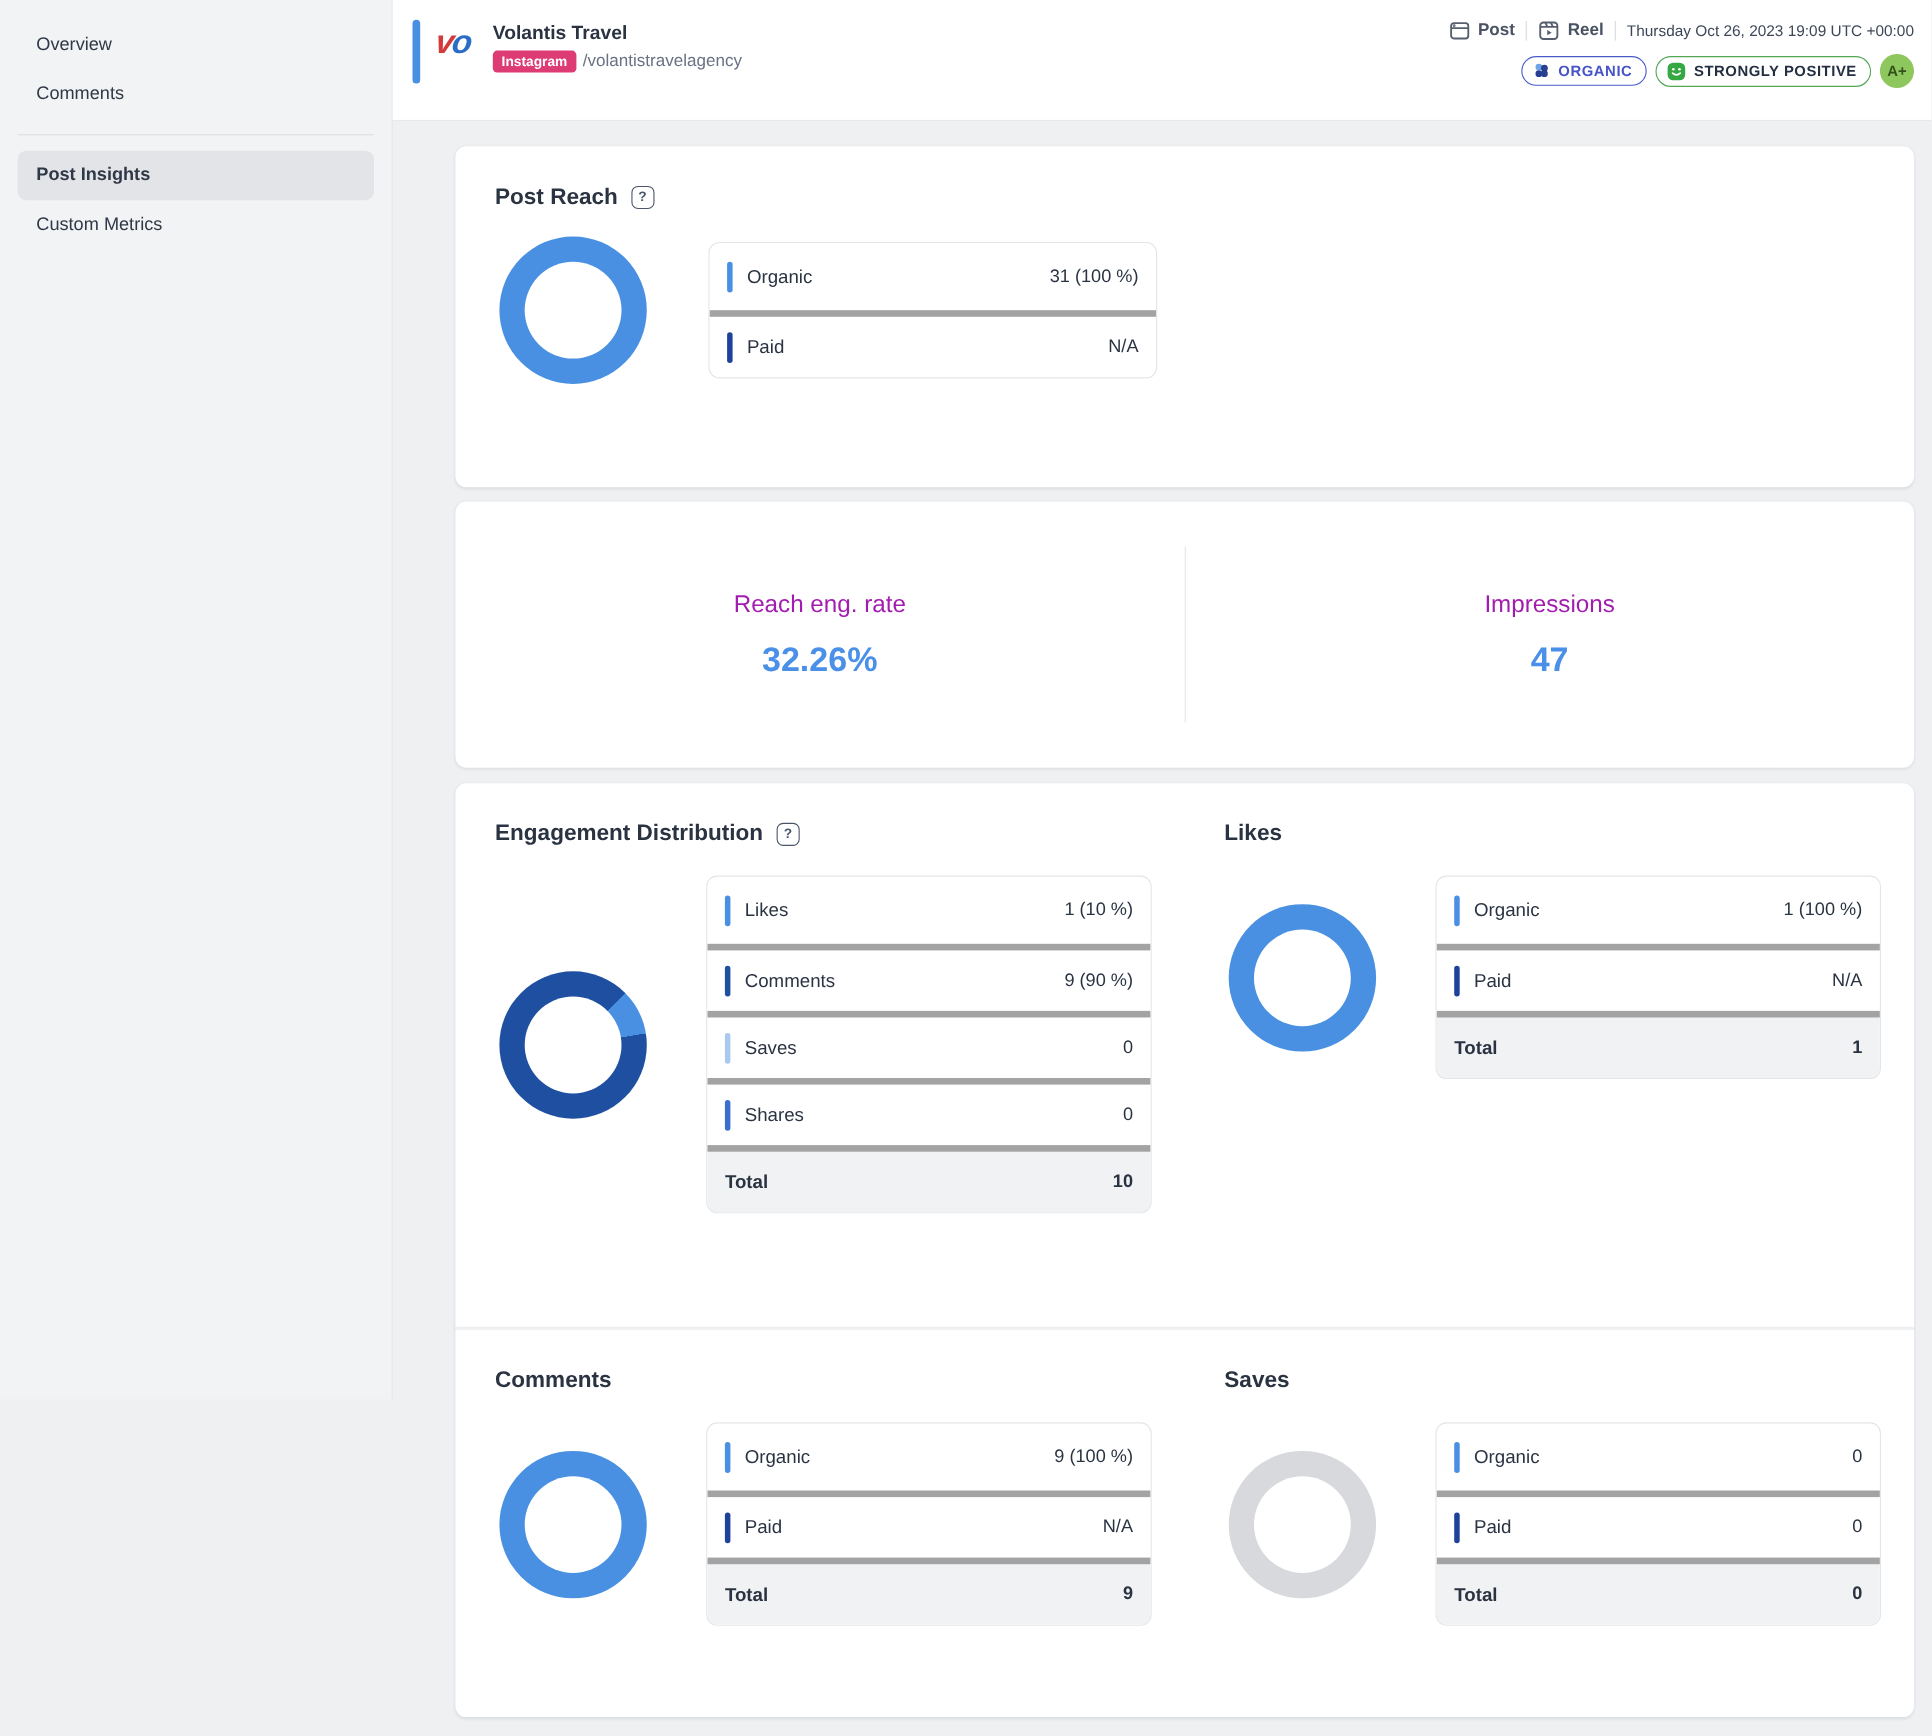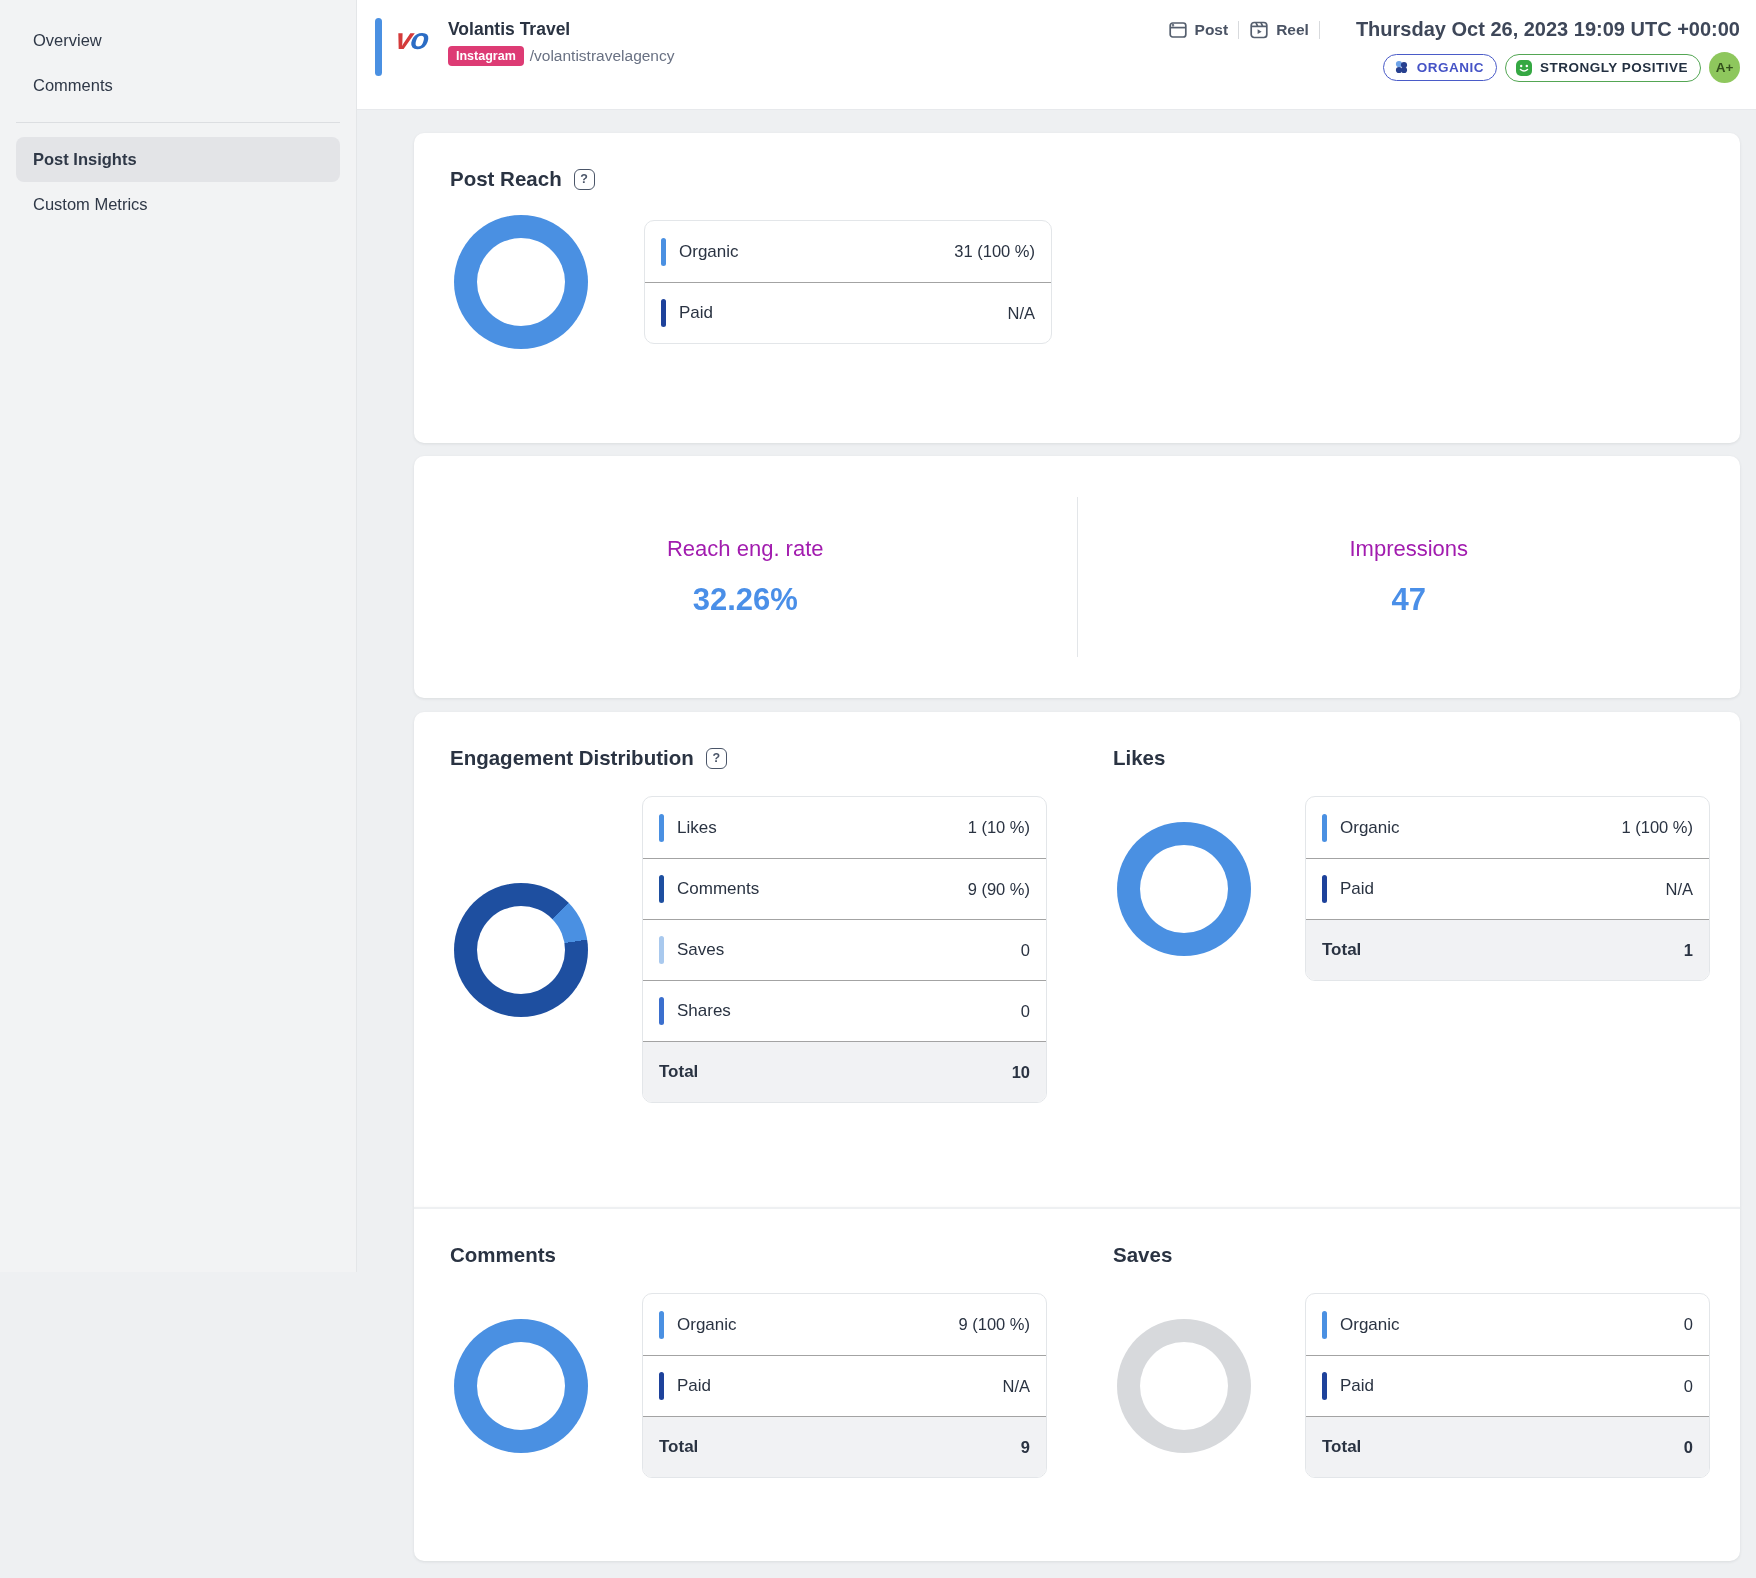--- a/index.html
+++ b/index.html
@@ -42,21 +42,21 @@
   .ig-badge{
     background:#dd3b74;color:#ffffff;font-size:12.5px;font-weight:bold;
     padding:3px 8px;border-radius:4px;margin-right:6px;
   }
   .handle{font-size:15.5px;color:#697183;text-align:right;}
   .header-right{padding:18px 16px 0 0;display:flex;flex-direction:column;align-items:flex-end;}
   .hr-row1{display:flex;align-items:center;gap:10px;}
   .tab-btn{display:flex;align-items:center;gap:7px;cursor:pointer;}
   .tab-btn .lbl{font-size:15.5px;font-weight:bold;color:#4a5364;}
   .vsep{width:1px;height:18px;background:#d8dadd;}
-  .date-txt{font-size:20px;font-weight:bold;color:#3e4759;margin-left:26px;}
+  .date-txt{font-size:14px;font-weight:normal;color:#3e4759;}
   .hr-row2{display:flex;align-items:center;gap:8px;margin-top:11px;}
   .pill{
     display:flex;align-items:center;gap:7px;background:#ffffff;
     border-radius:15px;padding:4px 12px 4px 9px;
   }
   .pill .pill-lbl{font-size:13.5px;font-weight:bold;letter-spacing:.5px;}
   .pill-organic{border:1.5px solid #4a5bc8;}
   .pill-organic .pill-lbl{color:#4553c6;}
   .pill-sentiment{border:1.5px solid #53a653;text-align:center;}
   .pill-sentiment .pill-lbl{color:#233041;}
@@ -81,21 +81,21 @@
   }
   
   .donut{width:134px;height:134px;border-radius:50%;position:relative;flex:0 0 auto;}
   .donut::after{content:"";position:absolute;inset:23px;background:#ffffff;border-radius:50%;}
   
   .legend{
     border:1px solid #e3e6e9;border-radius:10px;background:#ffffff;overflow:hidden;
   }
   .legend-row{
     height:61px;display:flex;align-items:center;justify-content:space-between;
-    padding:0 16px;border-top:1px solid #a3a3a3;box-sizing:border-box;
+    padding:0 16px;border-top:6px solid #a3a3a3;box-sizing:border-box;
   }
   .legend-row:first-child{border-top:none;}
   .lr-left{display:flex;align-items:center;gap:13px;}
   .lr-bar{width:5px;height:28px;border-radius:2.5px;}
   .lr-label{font-size:17px;color:#2a3342;}
   .lr-value{font-family:Liberation Sans, sans-serif;font-size:16.5px;color:#2a3342;}
   .legend-row.total{background:#f1f2f4;}
   .legend-row.total .lr-label{font-weight:bold;}
   .legend-row.total .lr-value{font-weight:bold;}
   

